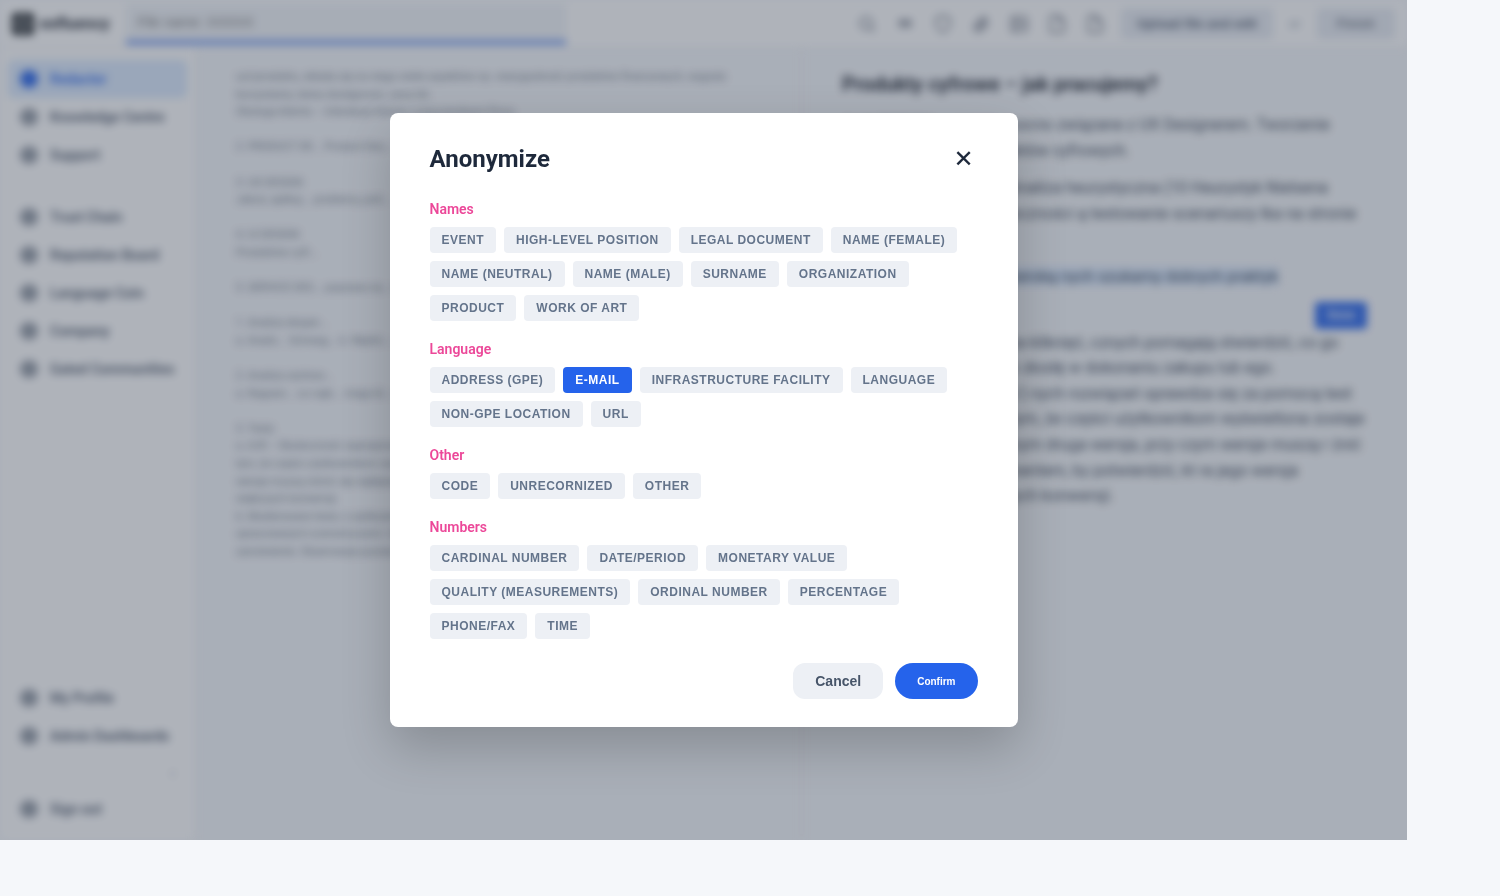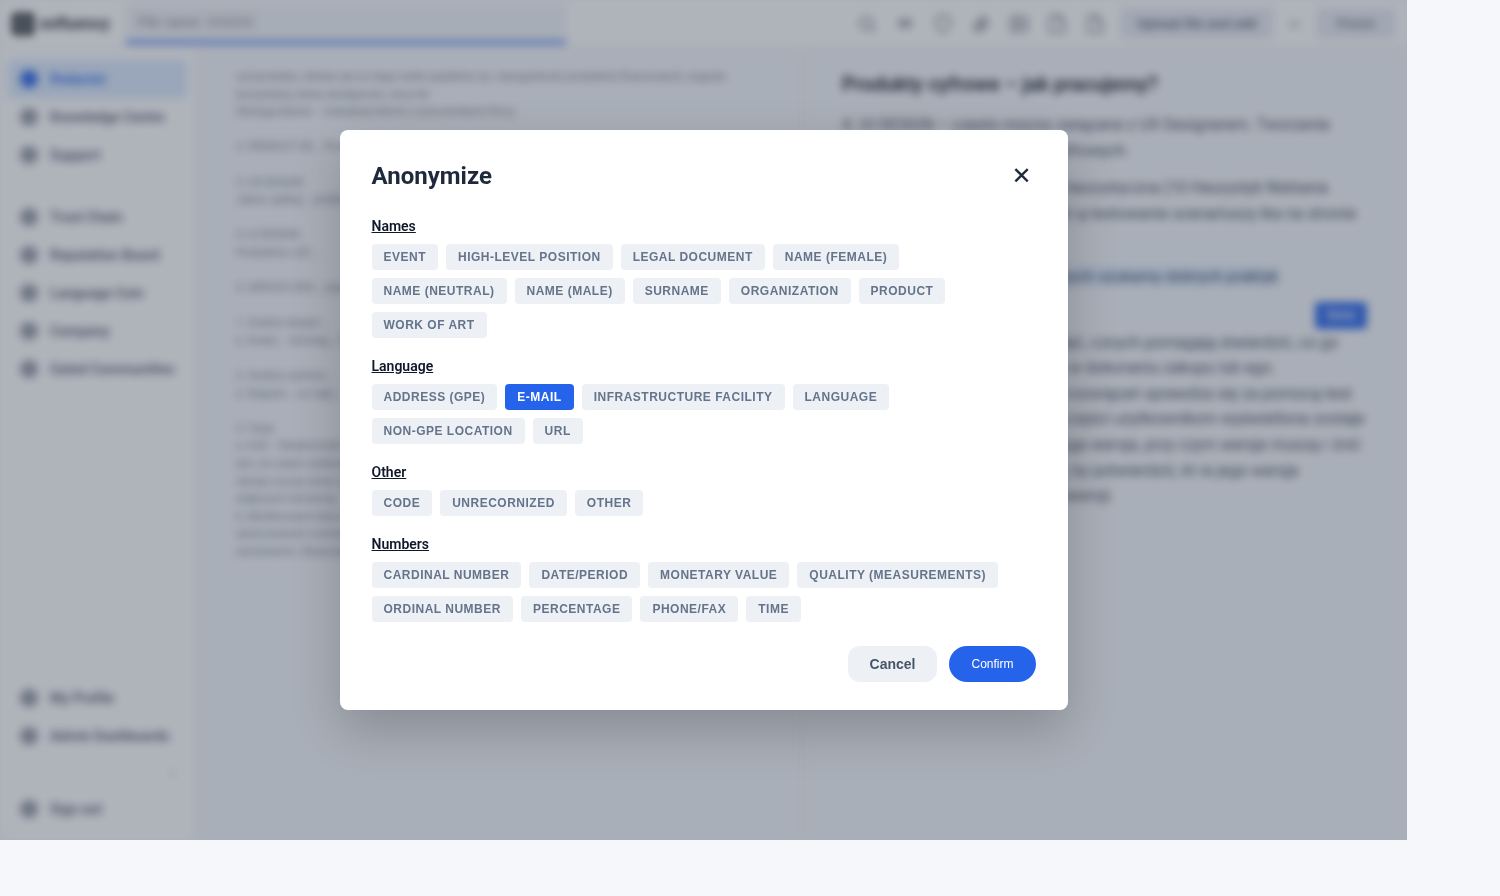--- a/index.html
+++ b/index.html
@@ -35,33 +35,33 @@
 .main { position: absolute; left: 196px; right: 0; top: 48px; bottom: 0; display: flex; }
 .pane { flex: 1; padding: 20px 40px; overflow: hidden; font-size: 13px; color: #4a5568; line-height: 1.6; }
 .pane-left { border-right: 1px solid #e8eaee; }
 .pane-right h2 { font-size: 20px; font-weight: 700; color: #1a202c; margin-bottom: 12px; }
 .pane-right p { font-size: 16px; color: #374151; margin-bottom: 12px; }
 .highlight { background: #dbeafe; }
 .done-badge { display: inline-block; background: #2563eb; color: #fff; padding: 4px 12px; border-radius: 4px; font-size: 12px; font-weight: 600; float: right; }
 
 
 .modal-backdrop { position: absolute; inset: 0; background: rgba(30,41,59,0.35); display: flex; align-items: center; justify-content: center; }
-.modal { width: 728px; background: #fff; border-radius: 8px; padding: 28px 32px; box-shadow: 0 20px 50px rgba(0,0,0,0.2); }
+.modal { width: 628px; background: #fff; border-radius: 8px; padding: 28px 40px; box-shadow: 0 20px 50px rgba(0,0,0,0.2); }
 .modal-header { display: flex; align-items: center; justify-content: space-between; margin-bottom: 24px; }
 .modal-title { font-size: 24px; font-weight: 700; color: #1e293b; }
 .close-icon { font-size: 24px; color: #1e293b; cursor: pointer; background: none; border: none; padding: 4px; }
 .modal-subtitle { font-size: 15px; font-weight: 700; color: #1e293b; margin-bottom: 16px; }
 .label-group { margin-bottom: 20px; }
-.group-title { font-size: 14px; font-weight: 600; color: #0f172a; margin-bottom: 10px; text-decoration: underline; }
+.group-title { font-size: 14px; font-weight: 600; color: #ec4899; margin-bottom: 10px; }
 .chips { display: flex; flex-wrap: wrap; gap: 8px; }
 .chip { padding: 6px 12px; background: #edf0f5; border: none; border-radius: 4px; font-size: 12px; font-weight: 700; color: #64748b; letter-spacing: 0.5px; cursor: pointer; text-transform: uppercase; text-align: center; }
 .chip.selected { background: #2563eb; color: #fff; }
 .modal-footer { display: flex; justify-content: flex-end; gap: 12px; margin-top: 24px; }
 .btn-cancel { padding: 10px 22px; background: #edf0f5; border: none; border-radius: 12px; font-size: 14px; font-weight: 600; color: #475569; cursor: pointer; }
-.btn-confirm { padding: 10px 22px; background: #2563eb; border: none; border-radius: 18px; font-size: 12px; font-weight: 400; color: #fff; cursor: pointer; }
+.btn-confirm { padding: 10px 22px; background: #2563eb; border: none; border-radius: 18px; font-size: 10px; font-weight: 700; color: #fff; cursor: pointer; }
 </style>
 </head>
 <body>
 
 <div class="bg-layer">
   <div class="header">
     <div class="logo">
       <span class="logo-icon"></span>
       <span>exfluency</span>
     </div>

